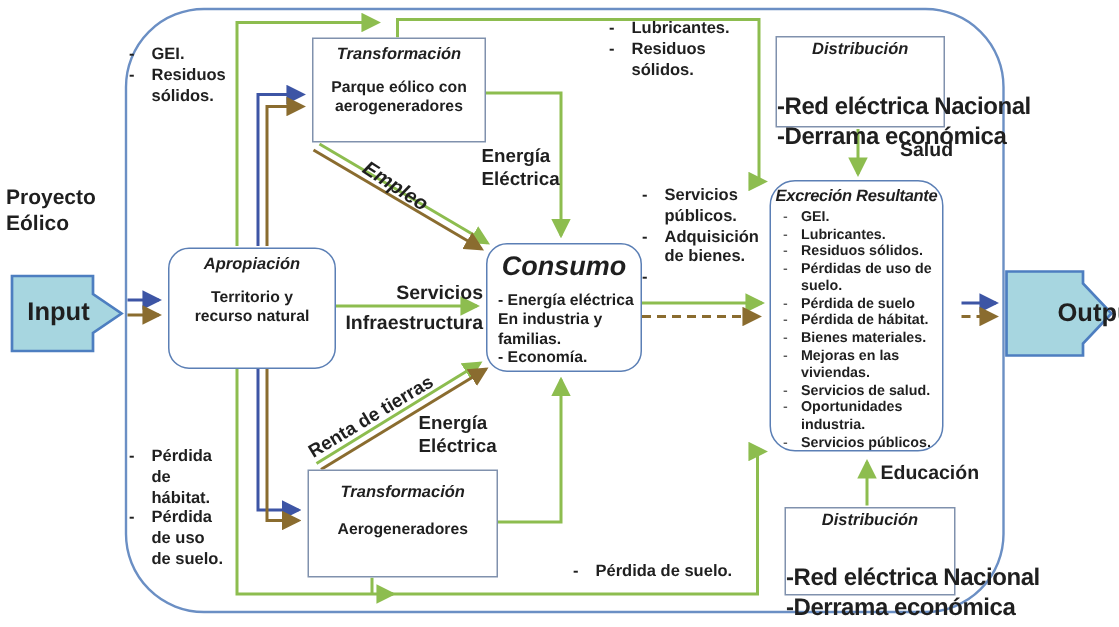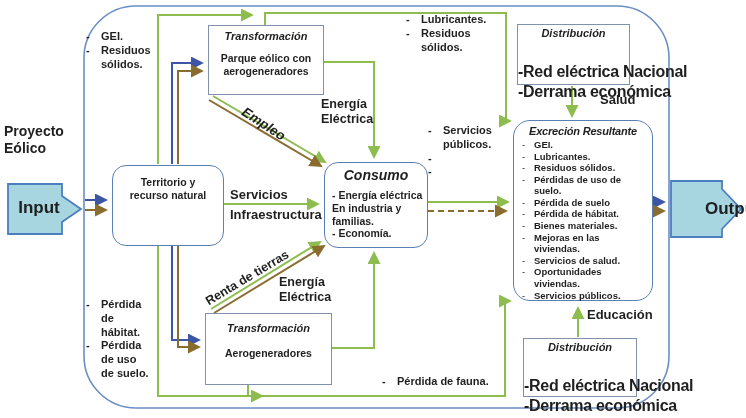--- a/index.html
+++ b/index.html
@@ -94,56 +94,57 @@
     <path class="ln ln-br" marker-end="url(#mr)" d="M178,164 L178,71 L202,71"></path>
     <path class="ln ln-br" marker-end="url(#mr)" d="M178,246 L178,347 L199,347"></path>
     <path class="ln ln-br dashed" marker-end="url(#mr)" d="M428,211 L506,211"></path>
     <path class="ln ln-br dashed" marker-end="url(#mr)" d="M641,211 L664,211"></path>
 
     <path class="io" d="M8,184 L62,184 L62,196 L81,209 L62,222 L62,234 L8,234 Z"></path>
     <path class="io" d="M671,181 L722,181 L722,189 L741,209 L722,229 L722,237 L671,237 Z"></path>
   </svg>
 
   <div class="box round" id="apropiacion" style="left:112px;top:165px;width:112px;height:81px;">
+    <div class="box-title">Apropiación</div>
     <div class="box-body">Territorio y
 recurso natural</div>
   </div>
 
   <div class="box" id="transformacion-top" style="left:208px;top:25px;width:116px;height:70px;">
     <div class="box-title">Transformación</div>
     <div class="box-body">Parque eólico con
 aerogeneradores</div>
   </div>
 
   <div class="box" id="transformacion-bottom" style="left:205px;top:313px;width:127px;height:72px;">
     <div class="box-title" style="margin-top:8px;">Transformación</div>
     <div class="box-body" style="margin-top:13px;">Aerogeneradores</div>
   </div>
 
   <div class="box round" id="consumo" style="left:324px;top:162px;width:104px;height:86px;">
-    <div class="box-title" style="font-size:14px;">Consumo</div>
+    <div class="box-title" style="font-size:18px;">Consumo</div>
     <div class="box-body">- Energía eléctrica
 En industria y
 familias.
 - Economía.</div>
   </div>
 
   <div class="box dist" id="distribucion-top" style="left:517px;top:24px;width:113px;height:61px;">
     <div class="box-title" style="margin-top:2px;">Distribución</div>
     <div class="box-body">-Red eléctrica Nacional
 -Derrama económica</div>
   </div>
 
   <div class="box dist" id="distribucion-bottom" style="left:523px;top:338px;width:114px;height:59px;">
     <div class="box-title" style="margin-top:2px;">Distribución</div>
     <div class="box-body">-Red eléctrica Nacional
 -Derrama económica</div>
   </div>
 
-  <div class="box round" id="excrecion" style="left:513px;top:120px;width:140px;height:181px;border-radius:17px;">
+  <div class="box round" id="excrecion" style="left:513px;top:120px;width:116px;height:181px;border-radius:17px;">
     <div class="box-title">Excreción Resultante</div>
     <div class="list">
         <div class="li-row">
           <span class="dash">-</span>
           <span class="li-txt">GEI.</span>
         </div>
         <div class="li-row">
           <span class="dash">-</span>
           <span class="li-txt">Lubricantes.</span>
         </div>
@@ -170,21 +171,21 @@
         <div class="li-row">
           <span class="dash">-</span>
           <span class="li-txt">Mejoras en las viviendas.</span>
         </div>
         <div class="li-row">
           <span class="dash">-</span>
           <span class="li-txt">Servicios de salud.</span>
         </div>
         <div class="li-row">
           <span class="dash">-</span>
-          <span class="li-txt">Oportunidades viviendas.</span>
+          <span class="li-txt">Oportunidades industria.</span>
         </div>
         <div class="li-row">
           <span class="dash">-</span>
           <span class="li-txt">Servicios públicos.</span>
         </div>
       </div>
   </div>
 
   <div class="notes" style="left:86px;top:30px;width:78px;">
       <div class="li-row">
@@ -206,50 +207,51 @@
         <span class="li-txt">Residuos sólidos.</span>
       </div>
     </div>
   <div class="notes" style="left:428px;top:124px;width:86px;">
       <div class="li-row">
         <span class="dash">-</span>
         <span class="li-txt">Servicios públicos.</span>
       </div>
       <div class="li-row">
         <span class="dash">-</span>
+        <span class="li-txt">Adquisición de bienes.</span>
       </div>
       <div class="li-row">
         <span class="dash">-</span>
       </div>
     </div>
   <div class="notes" style="left:86px;top:298px;width:66px;">
       <div class="li-row">
         <span class="dash">-</span>
         <span class="li-txt">Pérdida de hábitat.</span>
       </div>
       <div class="li-row">
         <span class="dash">-</span>
         <span class="li-txt">Pérdida de uso de suelo.</span>
       </div>
     </div>
   <div class="notes" style="left:382px;top:375px;width:145px;">
       <div class="li-row">
         <span class="dash">-</span>
-        <span class="li-txt">Pérdida de fauna.</span>
+        <span class="li-txt">Pérdida de suelo.</span>
       </div>
     </div>
 
   <div class="lbl big" style="left:4px;top:123px;white-space:pre;">Proyecto
 Eólico</div>
   <div class="lbl io-lbl" style="left:14px;top:198px;width:50px;">Input</div>
   <div class="lbl io-lbl" style="left:705px;top:199px;width:52px;">Output</div>
   <div class="lbl" style="left:321px;top:97px;white-space:pre;font-weight:bold;">Energía
 Eléctrica</div>
   <div class="lbl" style="left:279px;top:275px;white-space:pre;font-weight:bold;">Energía
 Eléctrica</div>
   <div class="lbl rot" style="left:243px;top:103px;transform:rotate(33deg);font-style:italic;font-weight:bold;font-size:13.5px;">Empleo</div>
   <div class="lbl rot" style="left:207px;top:295px;transform:rotate(-31deg);">Renta de tierras</div>
-  <div class="lbl" style="left:230px;top:185px;width:92px;text-align:left;white-space:pre;font-size:13px;line-height:1.55;">Servicios
+  <div class="lbl" style="left:230px;top:185px;width:92px;text-align:right;white-space:pre;font-size:13px;line-height:1.55;">Servicios
 Infraestructura</div>
   <div class="lbl" style="left:600px;top:92px;font-size:13px;">Salud</div>
   <div class="lbl" style="left:587px;top:307px;font-size:13px;">Educación</div>
 
 </div>
 
 </body></html>

